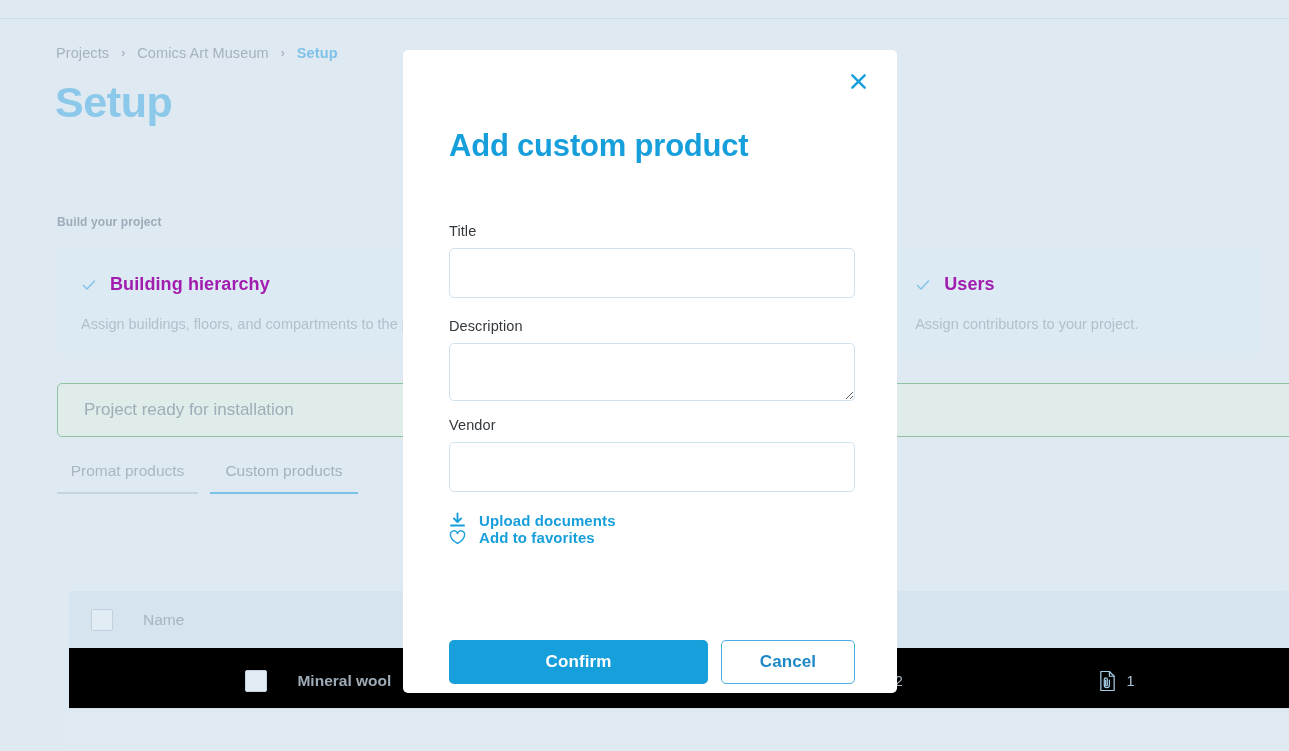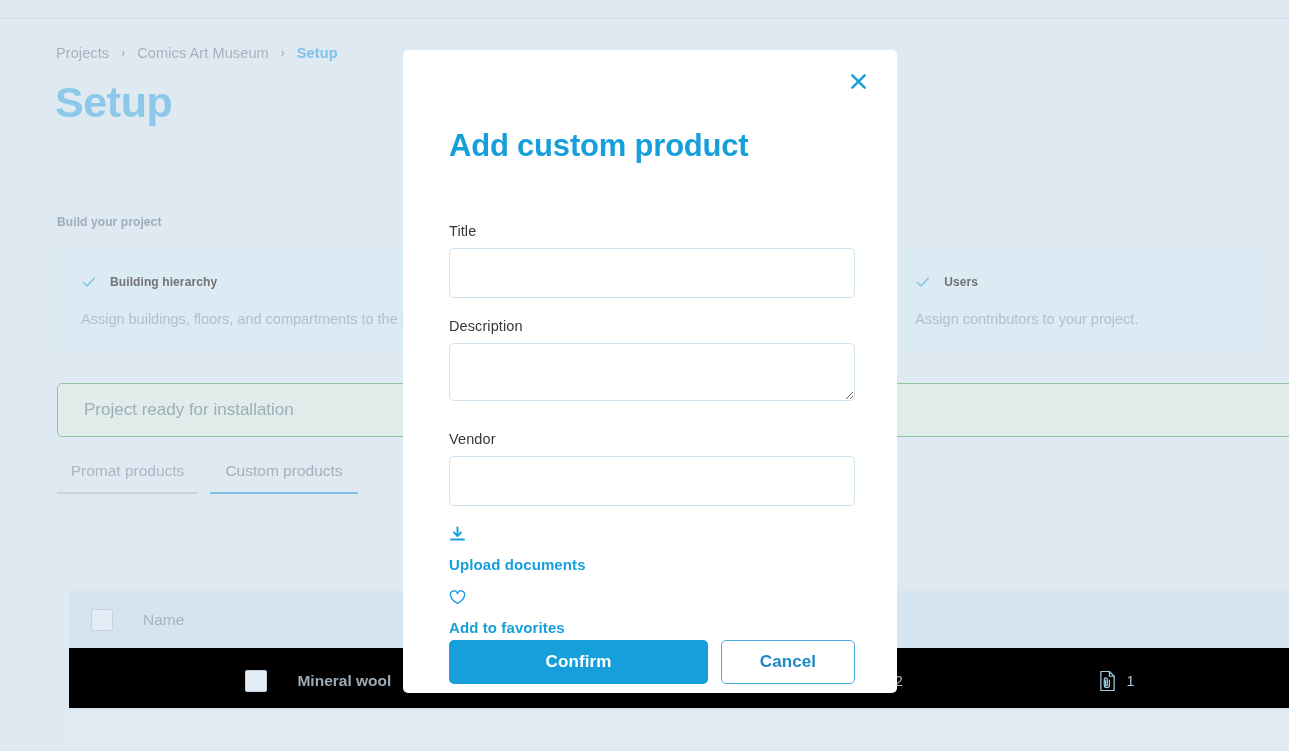--- a/index.html
+++ b/index.html
@@ -101,23 +101,23 @@
     align-items: center;
     gap: 13px;
   }
   .check-icon {
     width: 16px;
     height: 16px;
     flex: none;
     color: #87c5e8;
   }
   .card-title {
-    font-size: 12px;
-    font-weight: bold;
-    color: #737373;
+    font-size: 18px;
+    font-weight: bold;
+    color: #a21caf;
     letter-spacing: .1px;
   }
   .card-desc {
     margin-top: 21px;
     font-size: 14.5px;
     color: #b2c0cc;
     white-space: nowrap;
     overflow: hidden;
   }
 
@@ -310,33 +310,31 @@
     background: #fff;
     font-family: "Liberation Sans", sans-serif;
     font-size: 15px;
     color: #33383d;
     padding: 10px 13px;
     outline: none;
     resize: vertical;
     display: block;
   }
   .field-group { margin-bottom: 20px; }
-  .field-group.desc { margin-bottom: 30px; }
+  .field-group.desc { margin-bottom: 16px; }
 
   .action-link {
     display: flex;
-    align-items: flex-start;
+    align-items: center;
     gap: 13px;
     color: #179fdb;
     font-size: 15px;
     font-weight: bold;
     cursor: pointer;
-    margin-top: 16px;
     letter-spacing: .1px;
-    flex-direction: column;
   }
   .action-link .ico {
     width: 17px;
     height: 17px;
     flex: none;
     display: flex;
     align-items: center;
     justify-content: center;
   }
 

